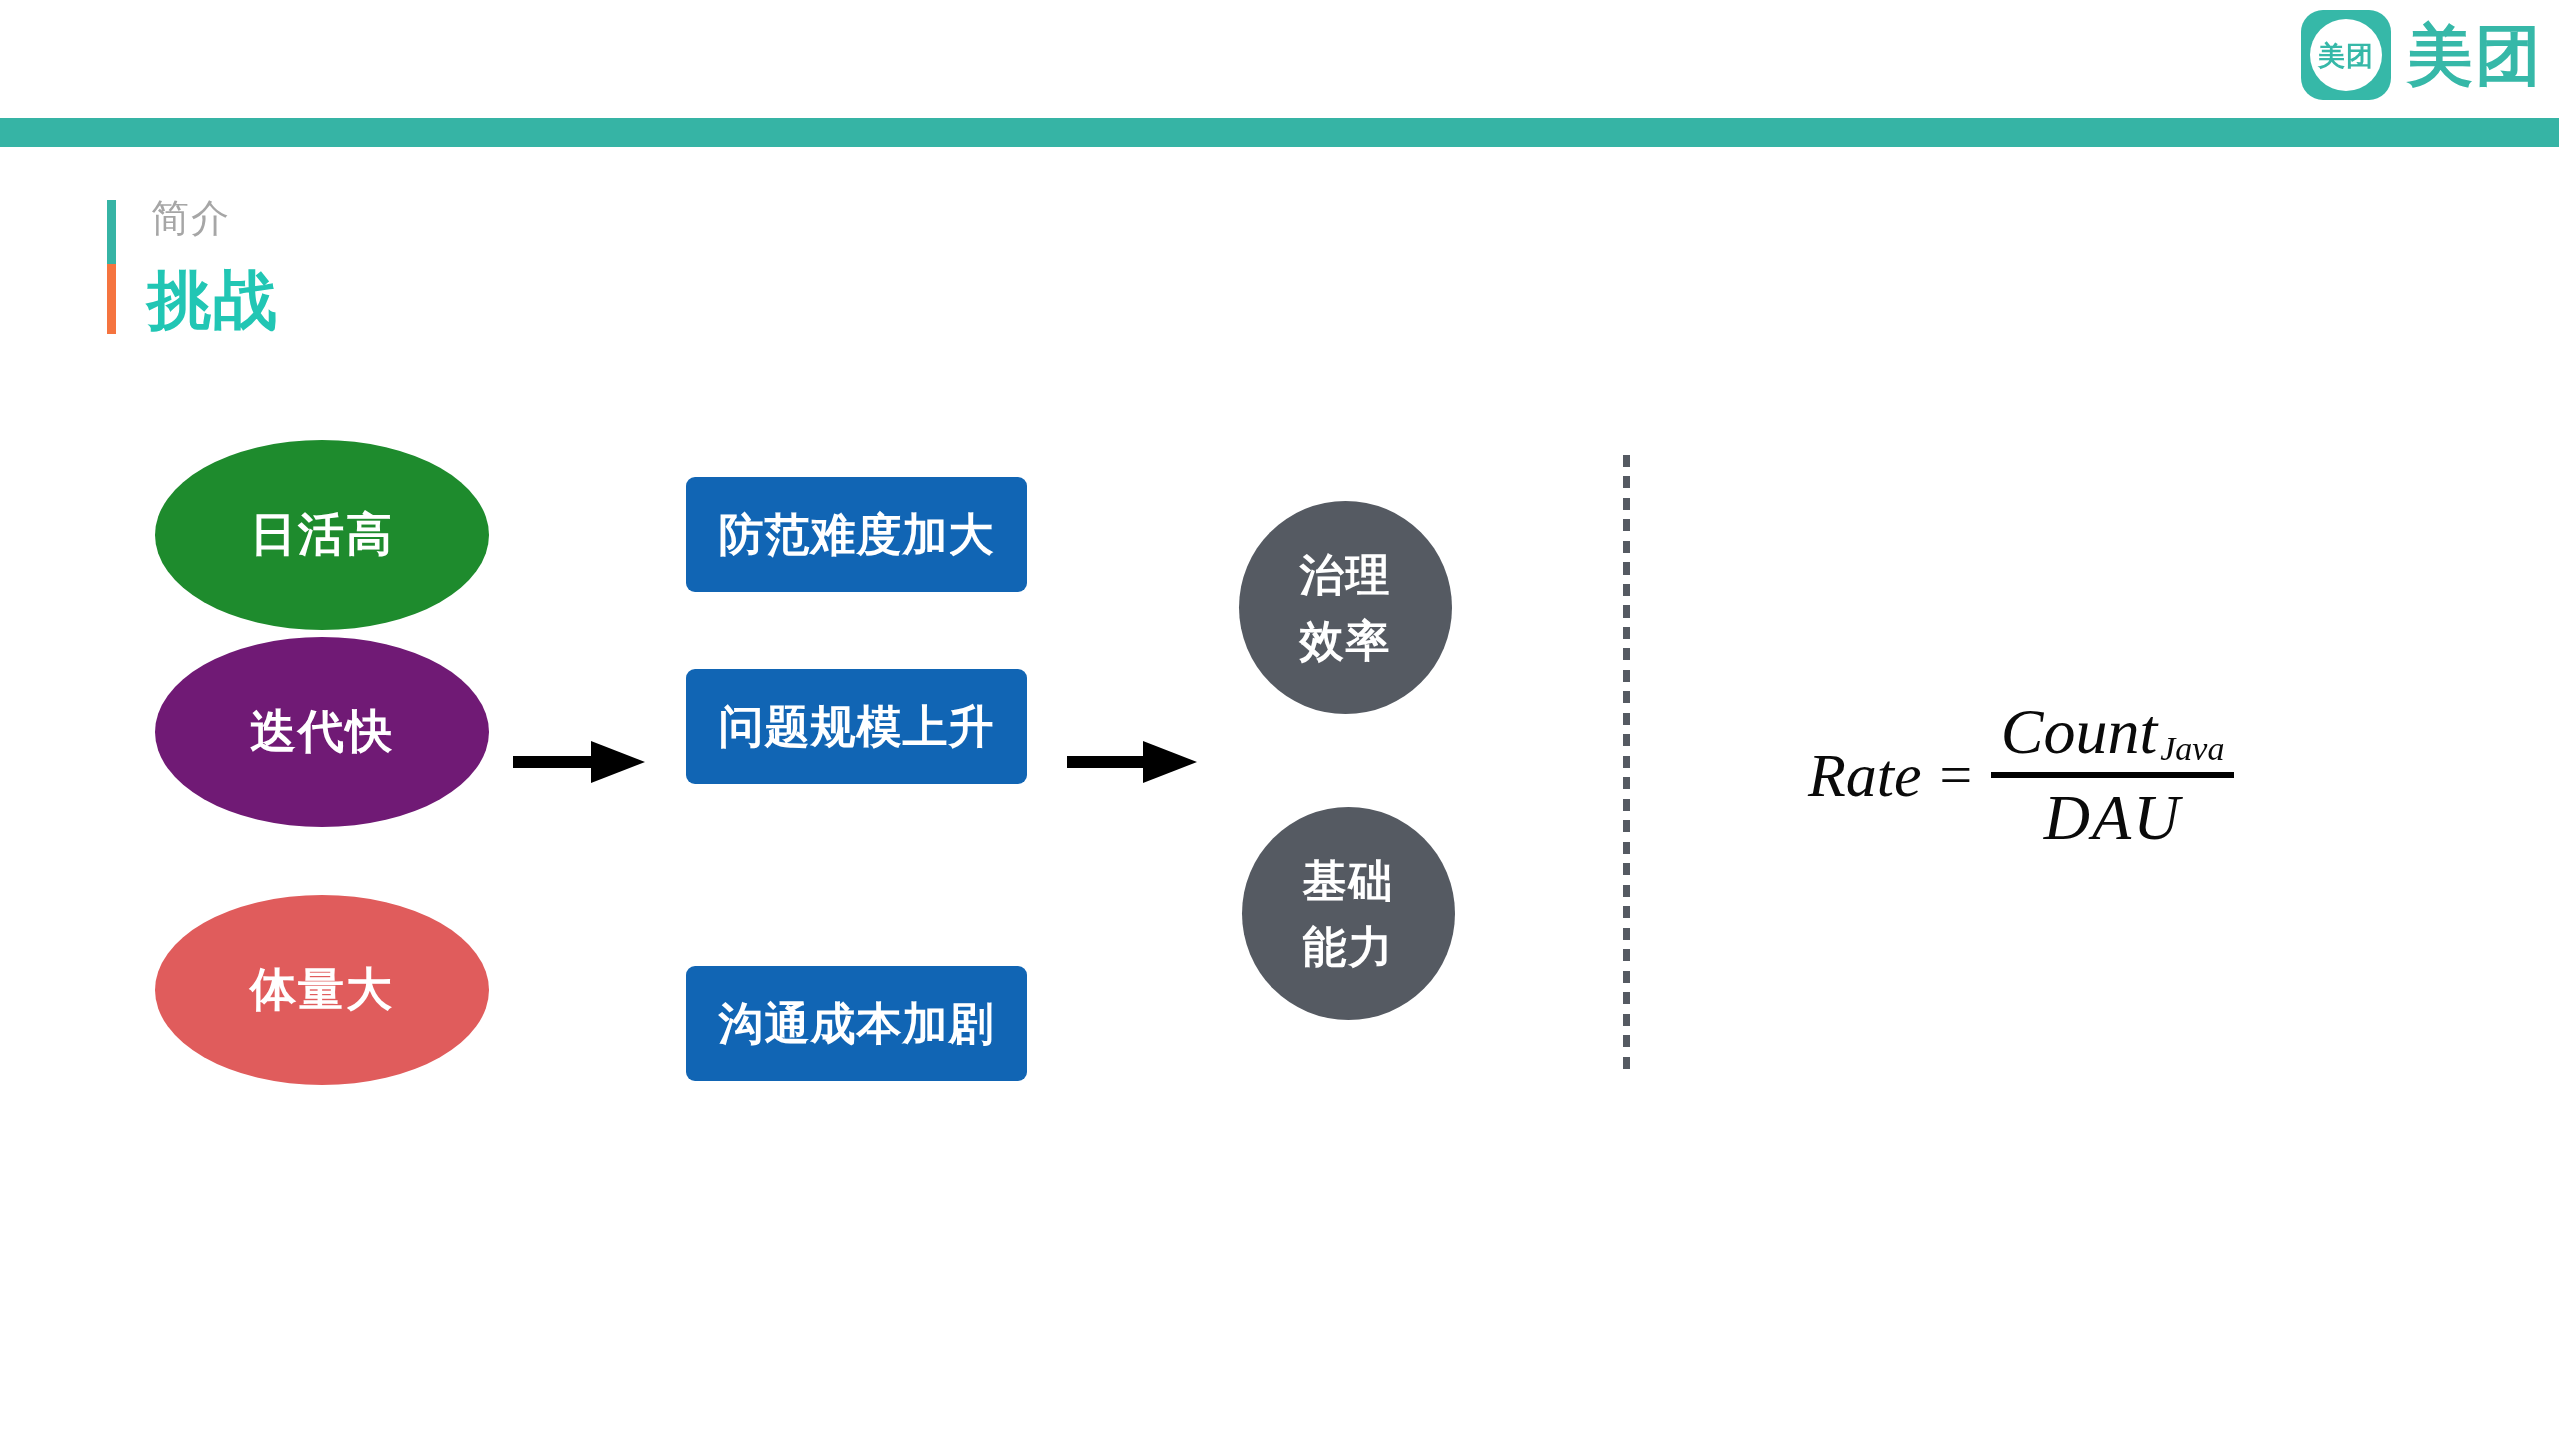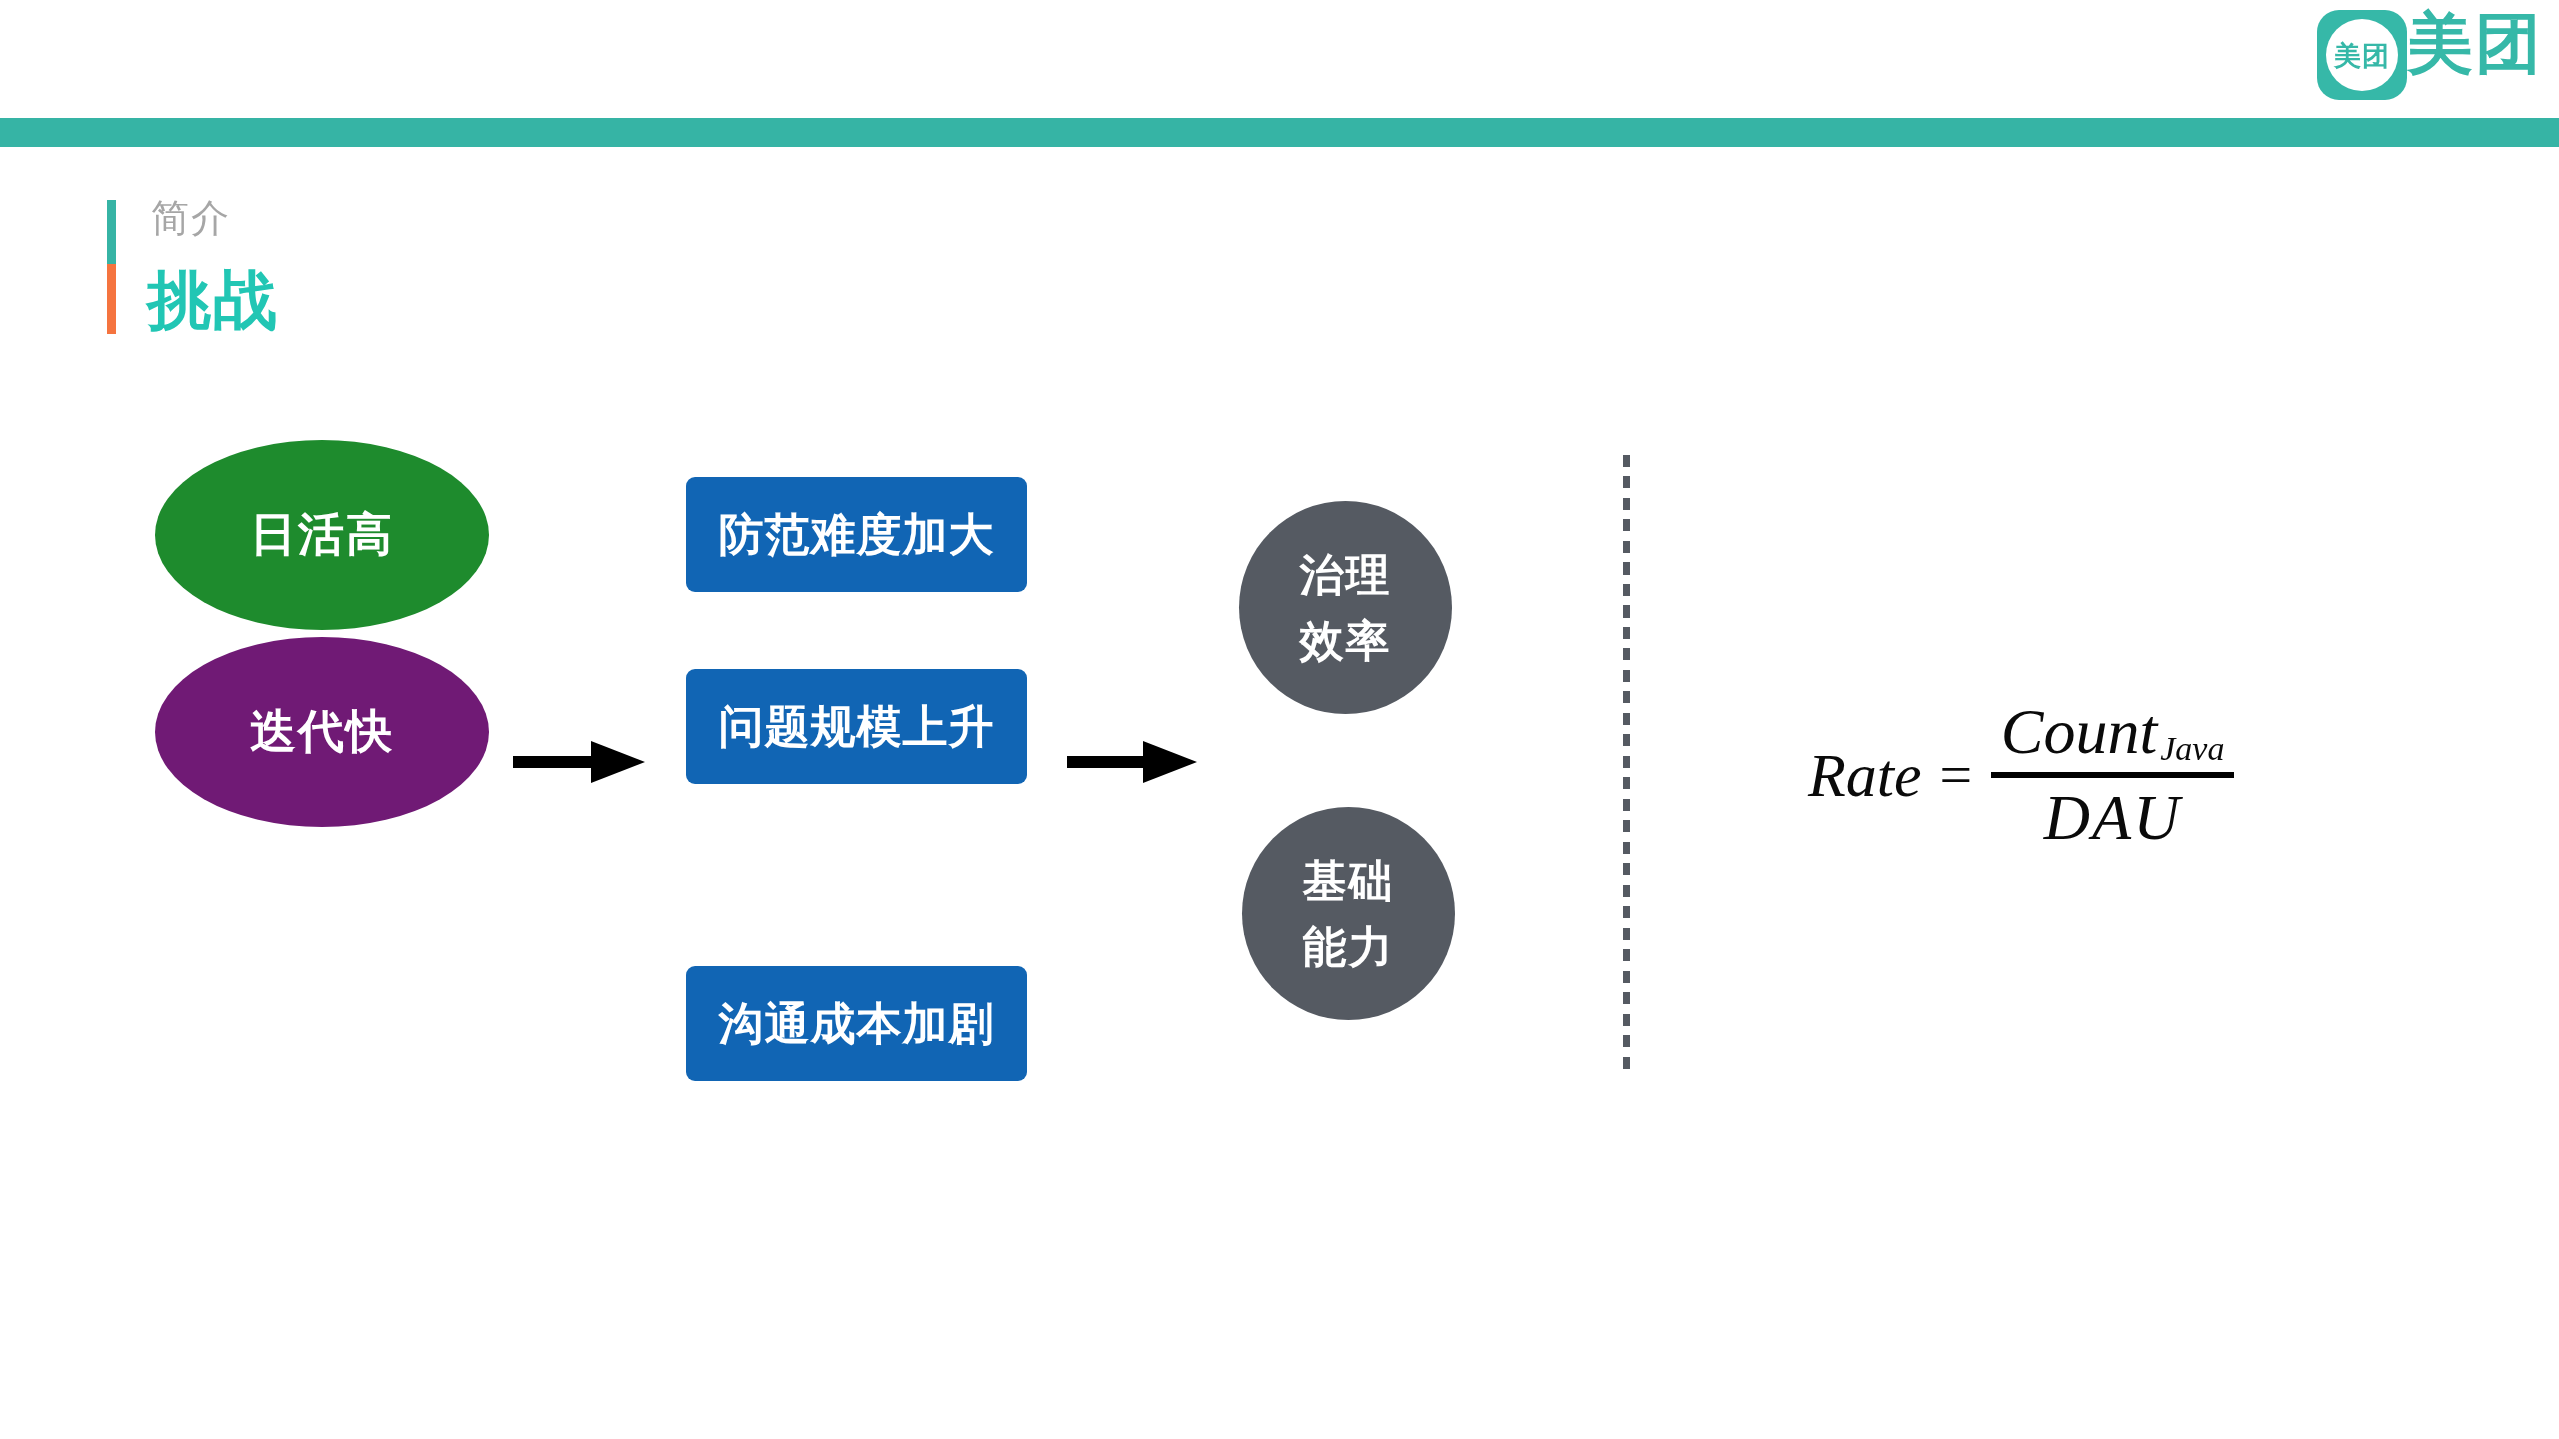--- a/index.html
+++ b/index.html
@@ -16,20 +16,22 @@
   .top-bar {
     position: absolute;
     left: 0; top: 118px;
     width: 2559px; height: 29px;
     background: #36B4A5;
   }
   .logo {
     position: absolute;
     top: 10px; right: 16px;
     display: flex;
+    align-items: center;
+    gap: 16px;
   }
   .logo-icon {
     width: 90px; height: 90px;
     border-radius: 22px;
     background: #36B8A8;
     display: flex; align-items: center; justify-content: center;
   }
   .logo-icon-circle {
     width: 72px; height: 72px;
     border-radius: 50%;
@@ -223,20 +225,21 @@
     <span class="logo-word">美团</span>
   </div>
 
   <div class="eyebrow-bar-teal"></div>
   <div class="eyebrow-bar-orange"></div>
   <div class="eyebrow">简介</div>
   <div class="page-title">挑战</div>
 
   <div class="ellipse e-green">日活高</div>
   <div class="ellipse e-gold">迭代快</div>
+  <div class="ellipse e-red">体量大</div>
 
   <div class="arrow a-1">
     <div class="arrow-shaft"></div>
     <div class="arrow-head"></div>
   </div>
 
   <div class="bluebox b-1">防范难度加大</div>
   <div class="bluebox b-2">问题规模上升</div>
   <div class="bluebox b-3">沟通成本加剧</div>
 

